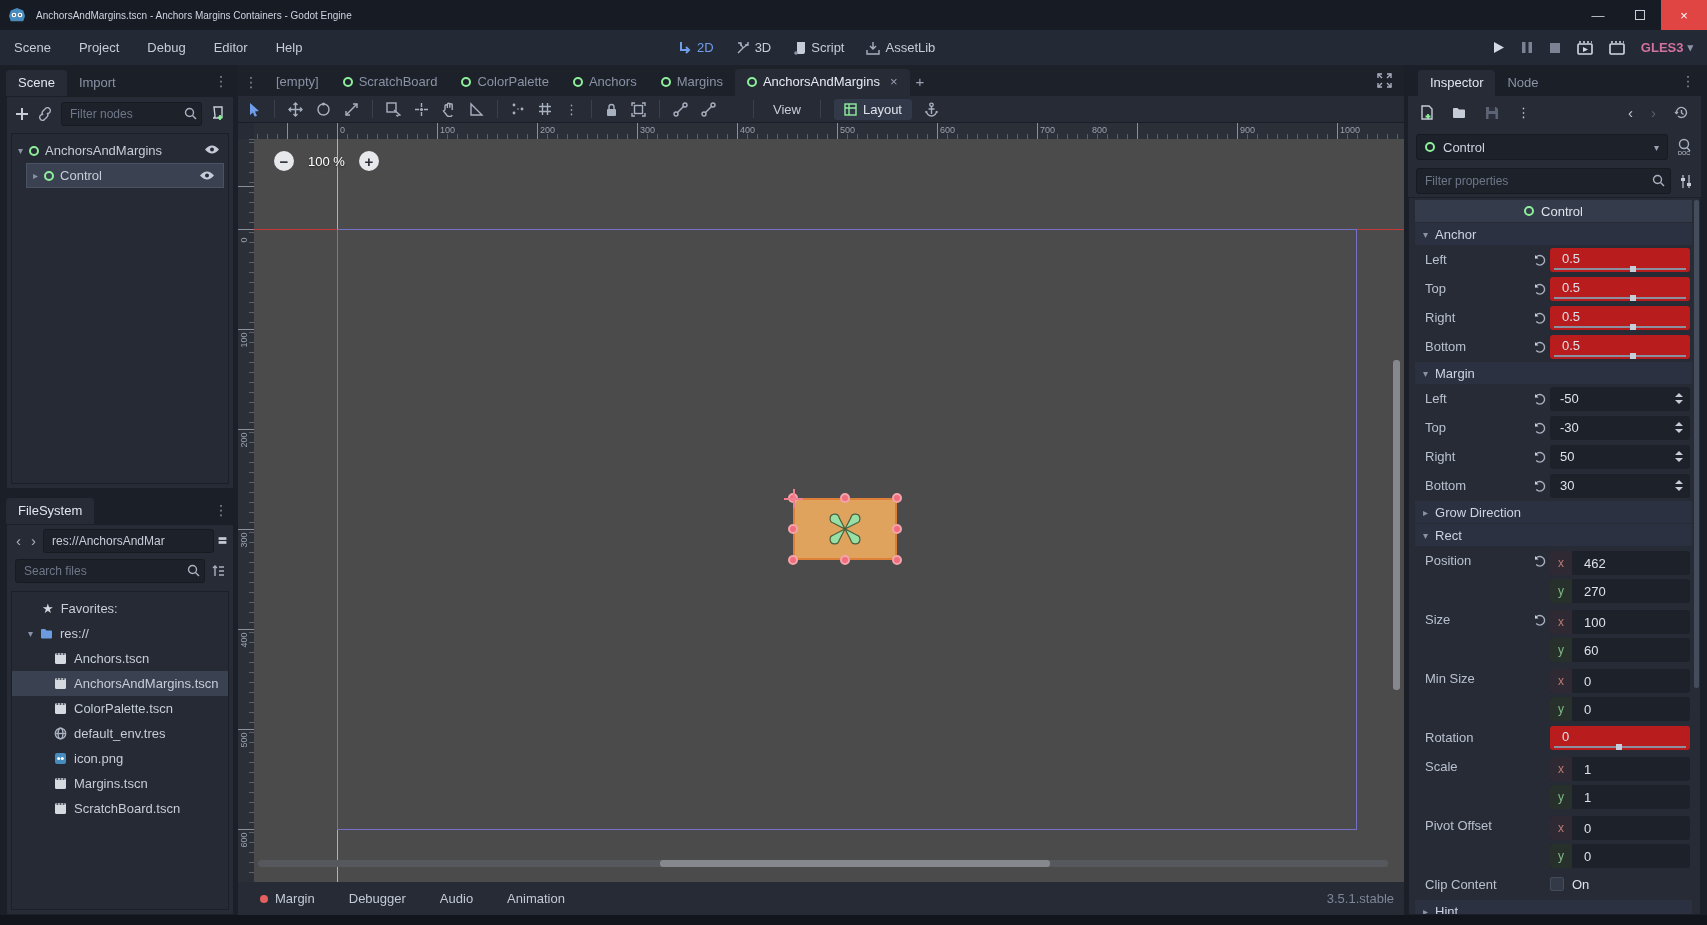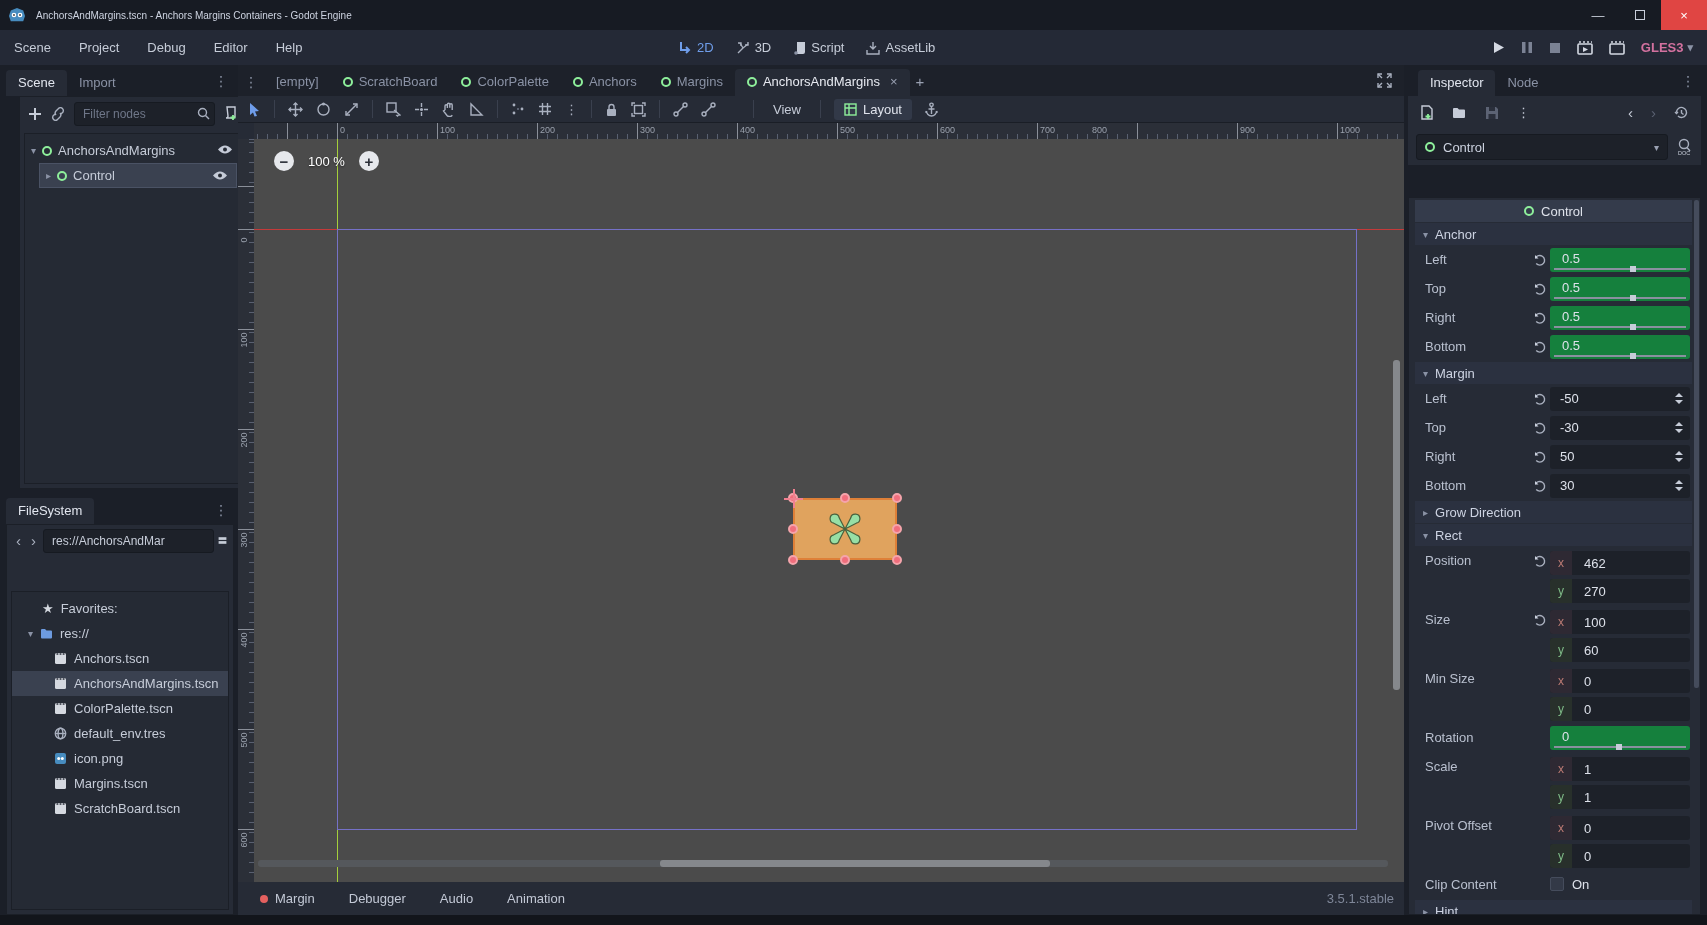--- a/index.html
+++ b/index.html
@@ -32,21 +32,21 @@
   .panelbody { background:#262b36; border:1px solid #1b1f27; }
   .darkfield { background:#1d2129; border:1px solid #161a21; border-radius:3px; color:#c6ccd8; }
   input.darkfield { outline:none; font-size:12px; padding:0 22px 0 8px; font-family:"Liberation Sans",sans-serif; }
   input.darkfield::placeholder { color:#6f7789; }
   .micon { stroke:#a9b0bf; fill:none; stroke-width:1.4; }
   .sep { width:1px; height:18px; background:#3a404e; }
 
   
   .left-dock { position:absolute; left:6px; top:65px; width:228px; height:850px; }
   .scene-panel { position:absolute; left:0; top:0; width:228px; height:424px; }
-  .scene-body { position:absolute; left:13px; top:31px; width:228px; height:393px; }
+  .scene-body { position:absolute; left:0; top:31px; width:228px; height:393px; }
   .dock-dots { position:absolute; right:6px; top:8px; color:#8a92a5; font-size:14px; }
   .tools-row { height:33px; display:flex; align-items:center; gap:8px; padding:0 8px; }
   .treebox { position:absolute; left:4px; top:36px; right:4px; bottom:4px; background:#252a34; border:1px solid #1b1f27; }
   .trow { position:relative; height:25px; display:flex; align-items:center; gap:6px; padding-left:6px; color:#c6ccd8; }
   .trow .eye { position:absolute; right:8px; top:6px; }
   .trow.selected { background:#3a4150; border:1px solid #4a5264; }
   .ncirc { width:10px; height:10px; border:2px solid #8eef9b; border-radius:50%; display:inline-block; }
   .chev { color:#8a92a5; font-size:10px; }
 
   .fs-panel { position:absolute; left:0; top:429px; width:228px; height:421px; }
@@ -116,21 +116,21 @@
   .filterwrap input { width:100%; height:26px; }
   .filterwrap svg { position:absolute; right:6px; top:6px; }
   .icontent { position:absolute; left:0; top:132px; width:293px; height:718px; background:#262b36; border:1px solid #1b1f27; overflow:hidden; }
   .iscroll { position:absolute; right:1px; top:2px; width:5px; height:488px; background:#454c5c; border-radius:2px; }
   .objheader { height:22px; margin:2px 8px 0 6px; background:#343b4b; display:flex; align-items:center; justify-content:center; gap:7px; color:#dde1ea; }
   .sechead { height:22px; margin:1px 8px 0 6px; background:#2b3140; display:flex; align-items:center; gap:7px; padding-left:8px; color:#cdd3e2; }
   .prop { display:flex; align-items:center; min-height:29px; padding:0 10px 0 16px; }
   .prop .plabel { flex:1; color:#b9c0cf; }
   .prop .revert { width:20px; flex:0 0 20px; }
   .varea { width:140px; flex:0 0 140px; }
-  .sliderfield { position:relative; height:24px; background:#15803d; border-radius:3px; }
+  .sliderfield { position:relative; height:24px; background:#b91c1c; border-radius:3px; }
   .sliderfield .sval { position:absolute; left:12px; top:3px; color:#dde1ea; }
   .sliderfield .track { position:absolute; left:4px; right:4px; bottom:2px; height:2px; background:#8a90a0; }
   .sliderfield .knob { position:absolute; bottom:0; width:6px; height:6px; background:#c6ccd8; }
   .spinfield { position:relative; height:24px; background:#1d2129; border-radius:3px; display:flex; align-items:center; }
   .spinfield .sval { padding-left:10px; color:#dde1ea; flex:1; }
   .spinner { display:flex; flex-direction:column; gap:3px; padding-right:7px; }
   .spinner i { display:block; width:0; height:0; border-left:4px solid transparent; border-right:4px solid transparent; }
   .spinner .up { border-bottom:4px solid #c6ccd8; }
   .spinner .dn { border-top:4px solid #c6ccd8; }
   .xyrow { display:flex; align-items:center; height:28px; }
@@ -284,20 +284,33 @@
       </div>
       <span class="dock-dots">⋮</span>
       <div class="fs-body panelbody">
         <div class="fs-nav">
           <span class="navarrow">‹</span>
           <span class="navarrow">›</span>
           <input class="darkfield" style="flex: 1 1 0%; height: 24px; padding-right: 6px;" value="res://AnchorsAndMar">
           <svg width="15" height="13" viewBox="0 0 15 13">
               <rect x="1" y="1" width="13" height="4.5" fill="#c6ccd8"></rect>
               <rect x="1" y="7.5" width="13" height="4.5" fill="#c6ccd8"></rect>
+            </svg>
+        </div>
+        <div class="tools-row" style="height:30px; gap:6px;">
+          <span style="position:relative; flex:1;">
+            <input class="darkfield" style="width: 100%; height: 24px;" placeholder="Search files">
+            <svg style="position:absolute; right:5px; top:5px;" width="13" height="13" viewBox="0 0 13 13">
+                <circle cx="5.5" cy="5.5" r="4" class="micon"></circle>
+                <path d="M8.5 8.5 L12 12" class="micon"></path>
+              </svg>
+          </span>
+          <svg width="14" height="14" viewBox="0 0 14 14">
+              <path d="M4 2 v10 M2 4 l2 -2 l2 2" class="micon" stroke="#c6ccd8"></path>
+              <path d="M8 3 h5 M8 7 h5 M8 11 h5" class="micon" stroke="#c6ccd8"></path>
             </svg>
         </div>
         <div class="fs-tree">
           <div class="frow find1">
               <span style="color:#d5d9e0;">★</span>
               <span>Favorites:</span>
             </div>
           <div class="frow find2">
               <span class="chev">▾</span>
               <svg class="ficon" viewBox="0 0 13 13">
@@ -587,20 +600,34 @@
         <span>Control</span>
         <span class="chevd">▾</span>
       </span>
       <svg width="17" height="18" viewBox="0 0 17 18">
           <circle cx="8" cy="6" r="4.5" class="micon" stroke="#c6ccd8"></circle>
           <path d="M11 9.5 L14 13" class="micon" stroke="#c6ccd8"></path>
           <text x="2" y="17" font-size="5.5" fill="#c6ccd8" font-family="Liberation Sans">DOC</text>
         </svg>
     </div>
 
+    <div class="filterrow">
+      <span class="filterwrap">
+        <input class="darkfield" placeholder="Filter properties" style="">
+        <svg width="13" height="13" viewBox="0 0 13 13">
+            <circle cx="5.5" cy="5.5" r="4" class="micon"></circle>
+            <path d="M8.5 8.5 L12 12" class="micon"></path>
+          </svg>
+      </span>
+      <svg width="14" height="15" viewBox="0 0 14 15">
+          <path d="M4 1 v13 M10 1 v13" class="micon" stroke="#c6ccd8"></path>
+          <rect x="2" y="4" width="4" height="3" fill="#c6ccd8"></rect>
+          <rect x="8" y="9" width="4" height="3" fill="#c6ccd8"></rect>
+        </svg>
+    </div>
 
     <div class="icontent">
       <div class="iscroll"></div>
 
       <div class="objheader">
           <span class="ncirc"></span>
           <span>Control</span>
         </div>
 
       <div class="sechead">

